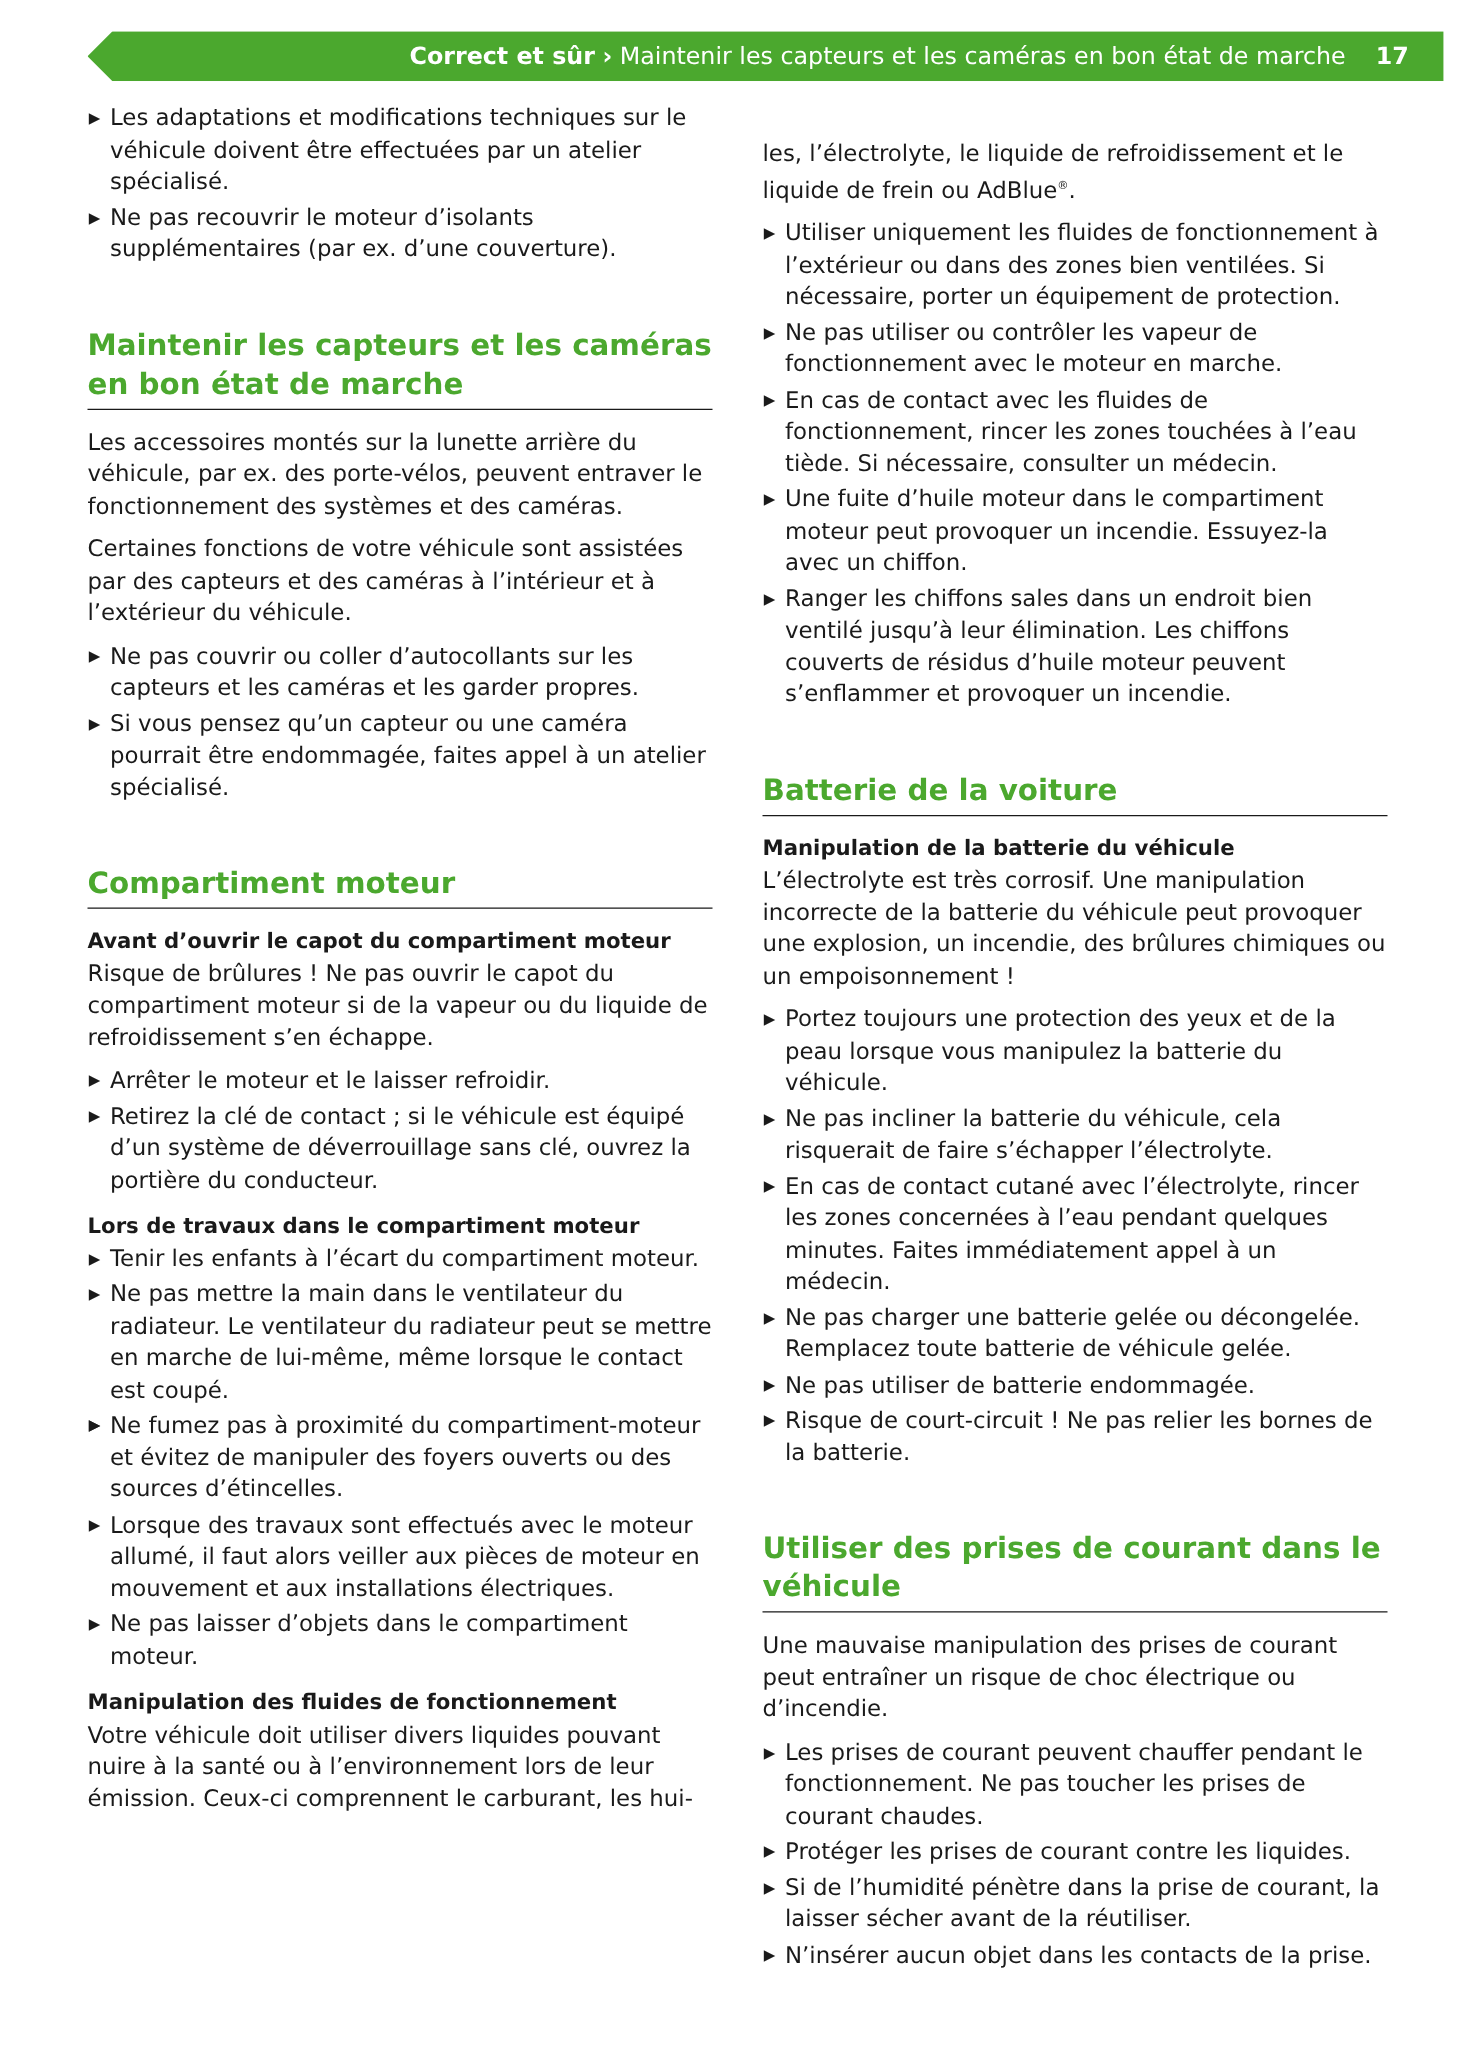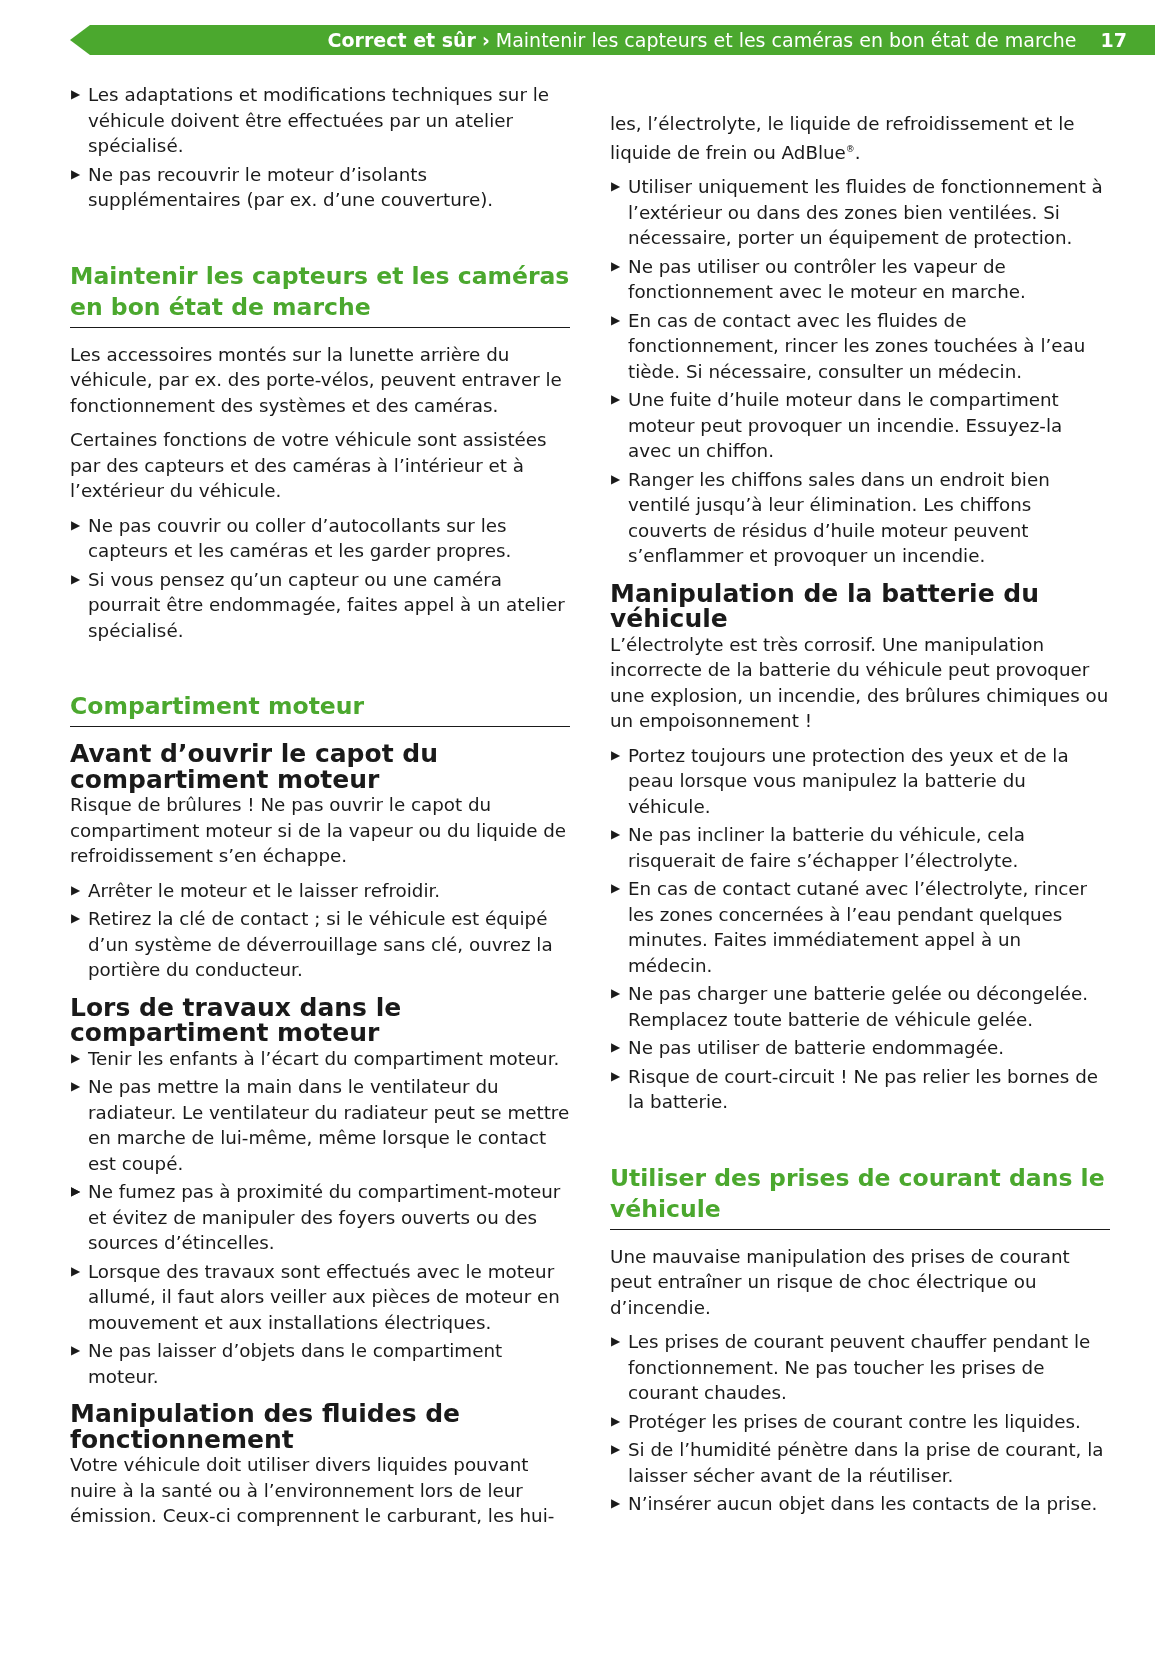--- a/index.html
+++ b/index.html
@@ -1,36 +1,36 @@
 <!DOCTYPE html>
 <html><head>
 <meta charset="utf-8">
 <style>
   html, body { margin: 0; padding: 0; background: #ffffff; }
   body { width: 1166px; height: 1654px; position: relative; overflow: hidden;
          font-family: "DejaVu Sans", sans-serif; color: #1a1a1a; }
   .header {
-    position: absolute; left: 70px; top: 25px; width: 1085px; height: 30px;
+    position: absolute; left: 70px; top: 25px; width: 1085px; height: 40px;
     background: #4ba82e;
     clip-path: polygon(20px 0, 100% 0, 100% 100%, 20px 100%, 0 50%);
     display: flex; align-items: center; justify-content: flex-end;
     color: #fff; font-size: 19px; padding-right: 28px; box-sizing: border-box;
   }
   .header .sec { font-weight: bold; }
   .header .sep { font-weight: bold; margin: 0 6px; }
   .header .page { font-weight: bold; margin-left: 24px; }
   .col { position: absolute; top: 82px; width: 500px; font-size: 18.3px; line-height: 25.5px; }
   .col.left { left: 70px; }
   .col.right { left: 610px; margin-top: 29px; }
   p { margin: 0 0 9px 0; }
   h2 {
     color: #4ba82e; font-size: 23.5px; line-height: 31px; margin: 48px 0 14px 0;
     padding-bottom: 4px; border-bottom: 1.5px solid #1a1a1a; font-weight: bold;
   }
-  h3 { font-size: 25px; font-weight: bold; margin: 12px 0 0 0; line-height: 25.5px; }
+  h3 { font-size: 17px; font-weight: bold; margin: 12px 0 0 0; line-height: 25.5px; }
   ul { list-style: none; margin: 0 0 0 0; padding: 0; }
   li { position: relative; padding-left: 18px; margin-bottom: 3px; }
   li .bullet { position: absolute; left: 1px; top: 0; font-size: 12px; color: #1a1a1a; }
   sup { font-size: 9px; }
 </style>
 </head>
 <body>
 
 <div class="header">
   <span class="sec">Correct et sûr</span>
@@ -76,20 +76,21 @@
 <div class="col right">
   <p><span>les, l’électrolyte, le liquide de refroidissement et le liquide de frein ou AdBlue</span><sup>®</sup><span>.</span></p>
   <ul>
       <li><span class="bullet">▶</span><span>Utiliser uniquement les fluides de fonctionnement à l’extérieur ou dans des zones bien ventilées. Si nécessaire, porter un équipement de protection.</span></li>
       <li><span class="bullet">▶</span><span>Ne pas utiliser ou contrôler les vapeur de fonctionnement avec le moteur en marche.</span></li>
       <li><span class="bullet">▶</span><span>En cas de contact avec les fluides de fonctionnement, rincer les zones touchées à l’eau tiède. Si nécessaire, consulter un médecin.</span></li>
       <li><span class="bullet">▶</span><span>Une fuite d’huile moteur dans le compartiment moteur peut provoquer un incendie. Essuyez-la avec un chiffon.</span></li>
       <li><span class="bullet">▶</span><span>Ranger les chiffons sales dans un endroit bien ventilé jusqu’à leur élimination. Les chiffons couverts de résidus d’huile moteur peuvent s’enflammer et provoquer un incendie.</span></li>
     </ul>
 
+  <h2>Batterie de la voiture</h2>
   <h3>Manipulation de la batterie du véhicule</h3>
   <p>L’électrolyte est très corrosif. Une manipulation incorrecte de la batterie du véhicule peut provoquer une explosion, un incendie, des brûlures chimiques ou un empoisonnement !</p>
   <ul>
       <li><span class="bullet">▶</span><span>Portez toujours une protection des yeux et de la peau lorsque vous manipulez la batterie du véhicule.</span></li>
       <li><span class="bullet">▶</span><span>Ne pas incliner la batterie du véhicule, cela risquerait de faire s’échapper l’électrolyte.</span></li>
       <li><span class="bullet">▶</span><span>En cas de contact cutané avec l’électrolyte, rincer les zones concernées à l’eau pendant quelques minutes. Faites immédiatement appel à un médecin.</span></li>
       <li><span class="bullet">▶</span><span>Ne pas charger une batterie gelée ou décongelée. Remplacez toute batterie de véhicule gelée.</span></li>
       <li><span class="bullet">▶</span><span>Ne pas utiliser de batterie endommagée.</span></li>
       <li><span class="bullet">▶</span><span>Risque de court-circuit ! Ne pas relier les bornes de la batterie.</span></li>
     </ul>

